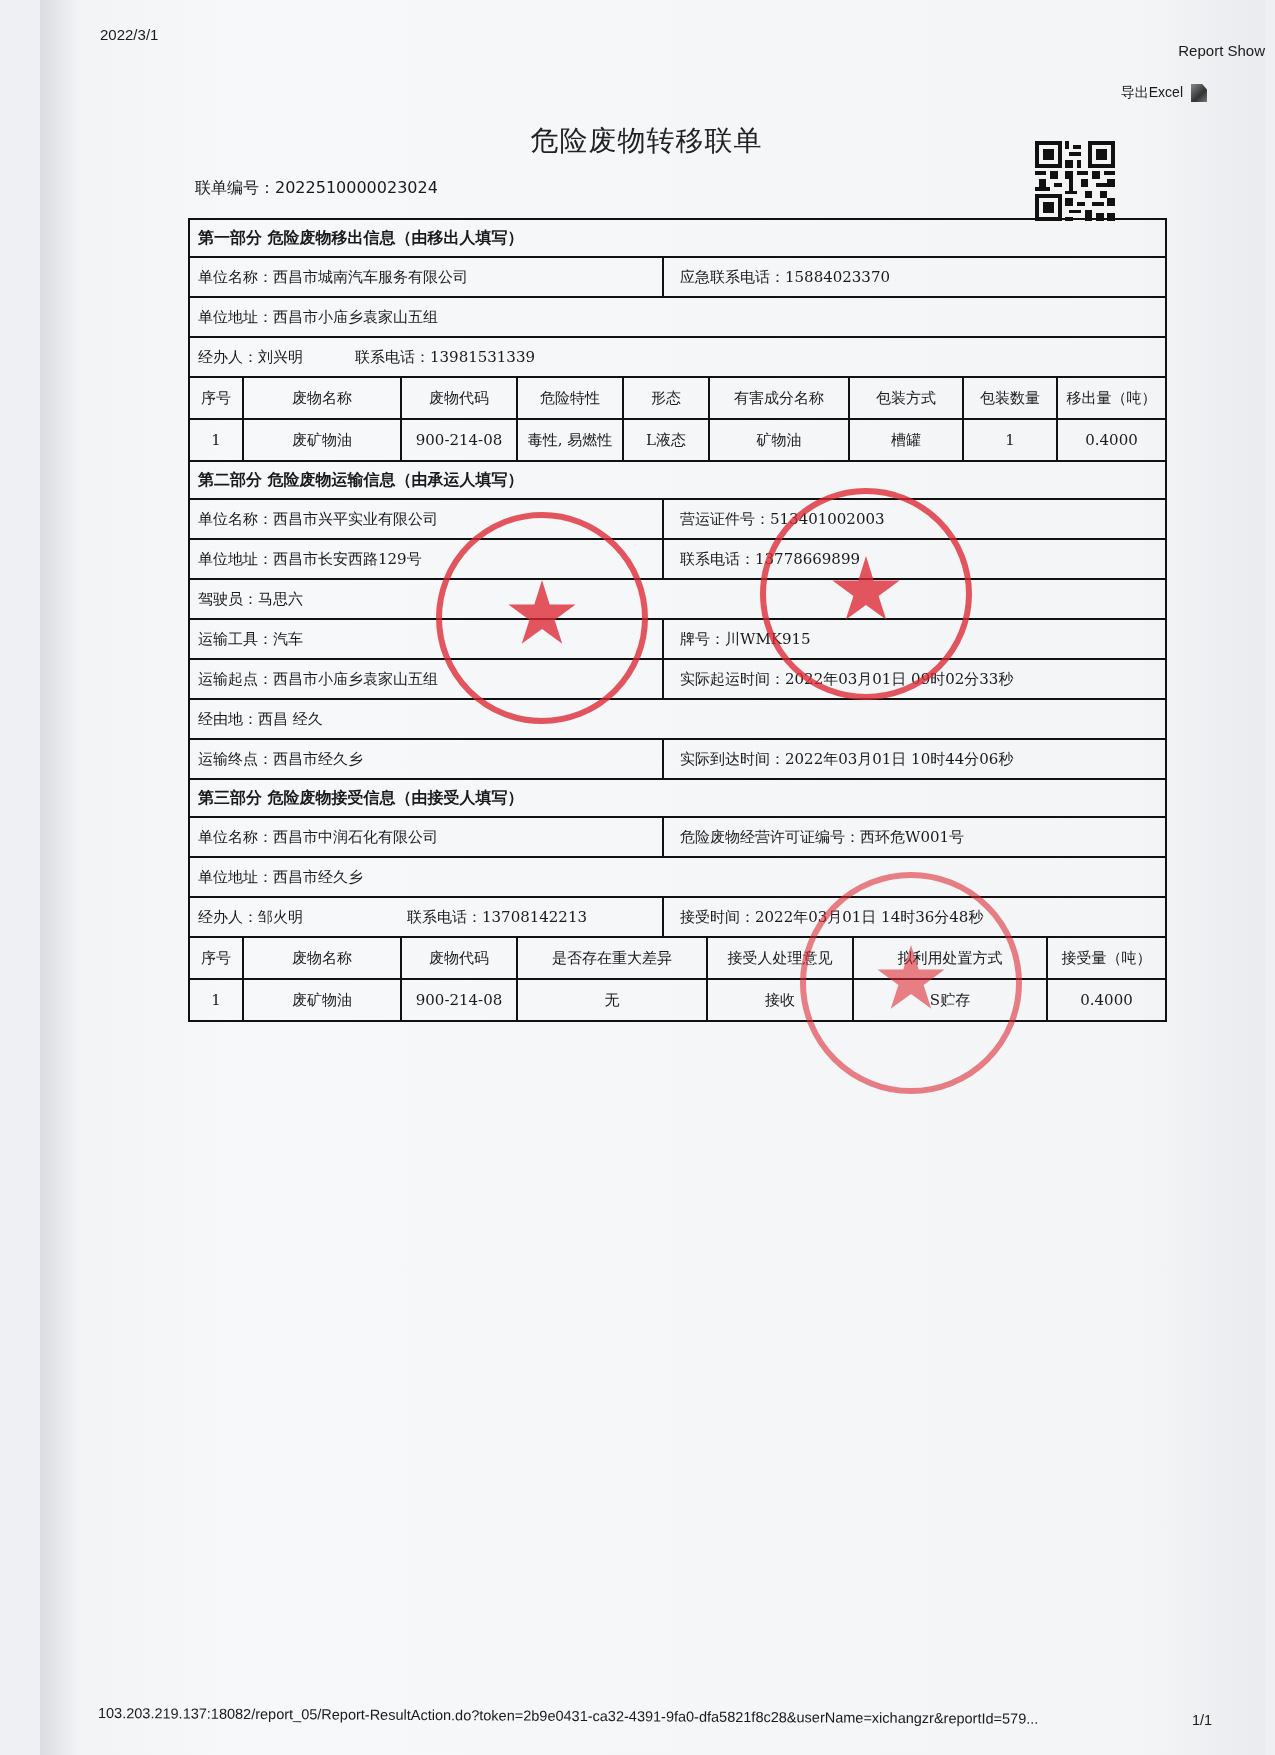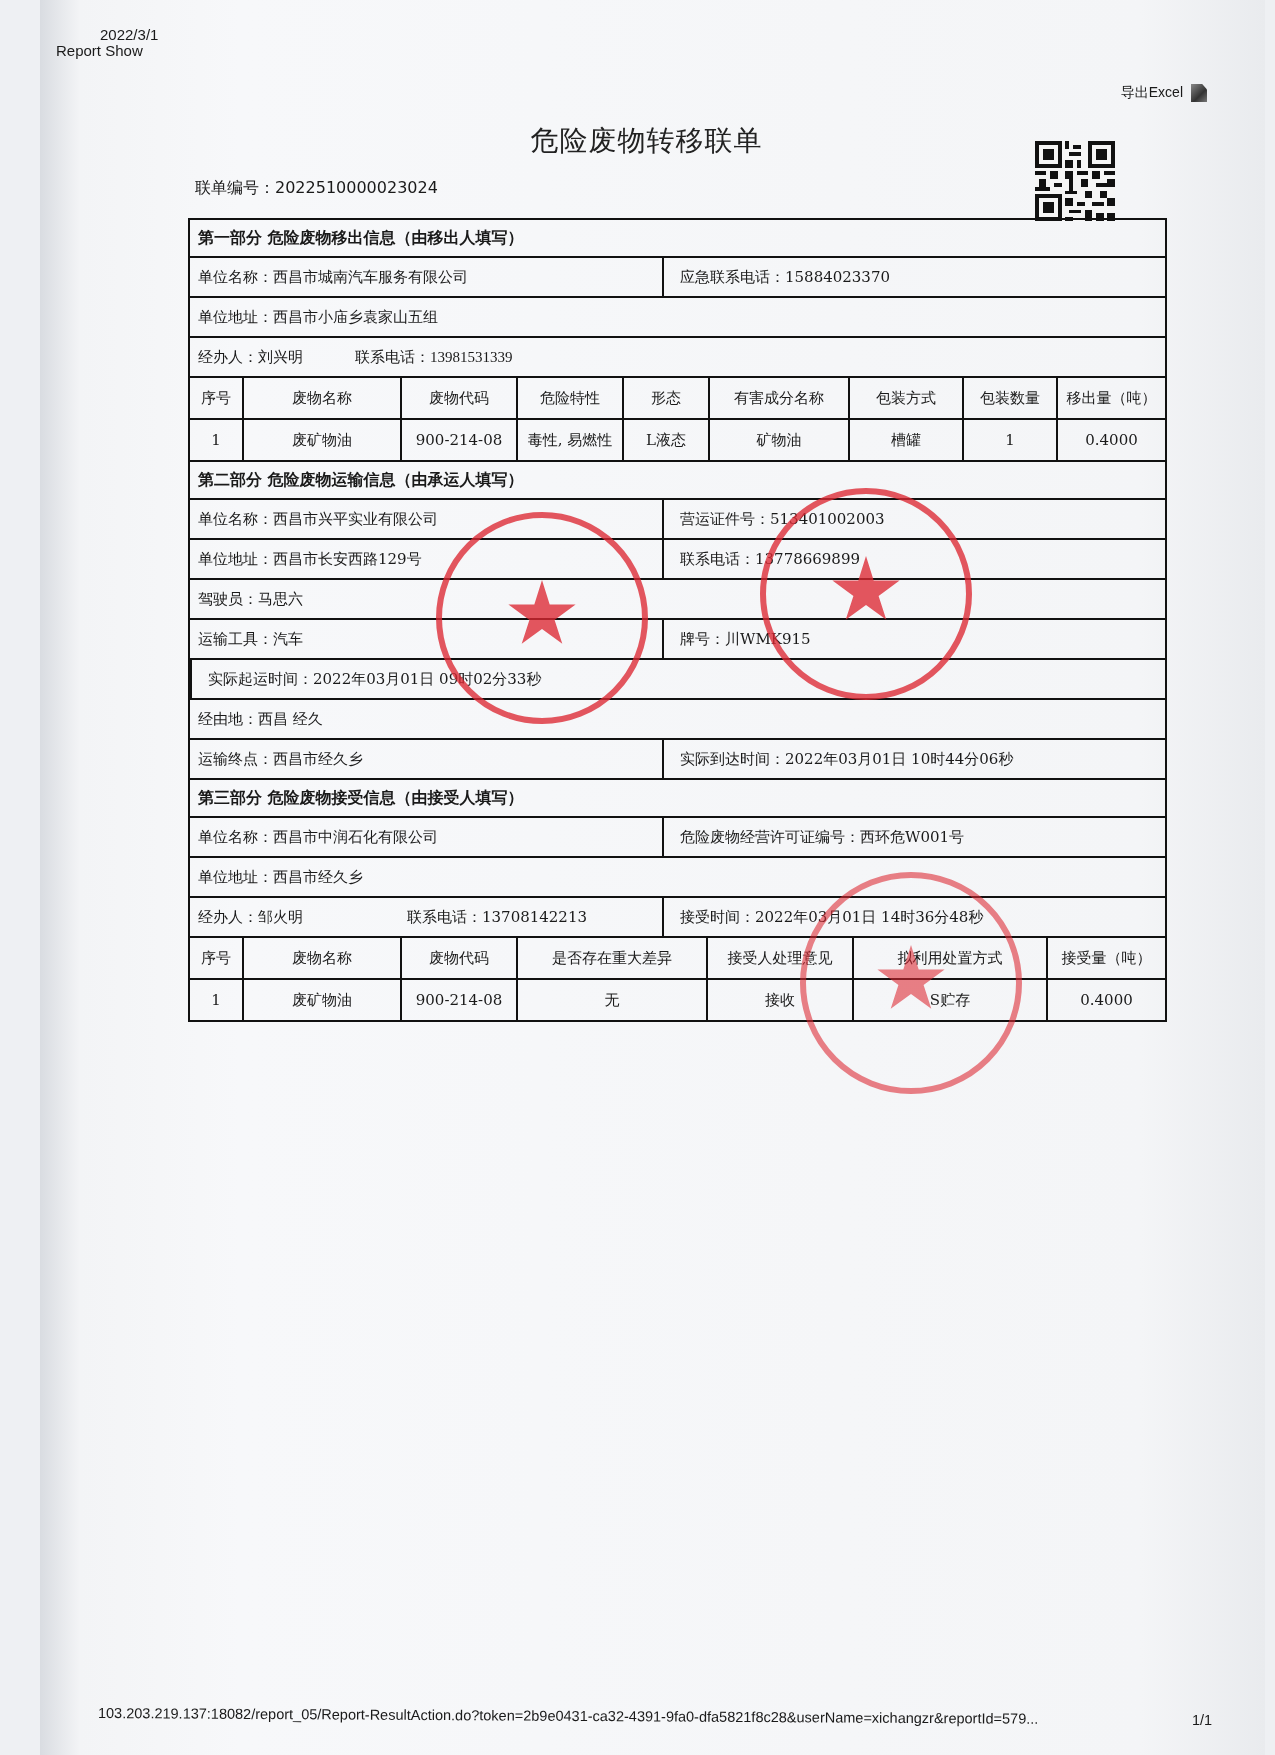--- a/index.html
+++ b/index.html
@@ -7,21 +7,21 @@
     width: 1275px; height: 1755px; position: relative; overflow: hidden;
     background: #eef0f3;
     font-family: "DejaVu Serif", serif;
     color: #1a1a1a;
   }
   .page {
     position: absolute; left: 40px; top: 0; width: 1225px; height: 1755px;
     background: linear-gradient(90deg, #d9dce1 0px, #f3f4f6 40px, #f7f8fa 200px, #f4f5f7 1100px, #e9ebee 1225px);
   }
   .hdr-date { position: absolute; left: 60px; top: 26px; font: 15px "Liberation Sans", sans-serif; }
-  .hdr-title { position: absolute; left: 16px; right: 0; top: 42px; text-align: left; font: 15px "Liberation Sans", sans-serif; }
+  .hdr-title { position: absolute; left: 16px; right: 0; top: 42px; text-align: right; font: 15px "Liberation Sans", sans-serif; }
   .export {
     position: absolute; right: 58px; top: 84px; font: 14px "Liberation Sans", sans-serif;
     display: flex; align-items: center; gap: 8px; cursor: pointer;
   }
   .export .xls {
     width: 16px; height: 18px; background: linear-gradient(135deg,#888 0%,#333 60%,#777 100%);
     clip-path: polygon(0 0, 70% 0, 100% 30%, 100% 100%, 0 100%);
   }
   .doc-title {
     position: absolute; left: 0; right: 12px; top: 122px; text-align: center;
@@ -38,21 +38,21 @@
     border: 2px solid #111; border-collapse: collapse;
     font-size: 15px;
   }
   .row { display: flex; border-bottom: 2px solid #111; min-height: 38px; align-items: stretch; }
   .row:last-child { border-bottom: none; }
   .cell { display: flex; align-items: center; padding: 0 8px; }
   .cell.vl { border-left: 2px solid #111; padding-left: 16px; }
   .sec-h { font-family: "DejaVu Sans", sans-serif; font-weight: bold; font-size: 16px; }
   .tcell { justify-content: center; text-align: center; border-left: 2px solid #111; padding: 0 4px; }
   .tcell:first-child { border-left: none; }
-  .gap { margin-left: 120px; font-family: Liberation Serif, serif; }
+  .gap { margin-left: 120px; }
 
   .stamp {
     position: absolute; border-radius: 50%; border: 6px solid rgba(220,40,50,0.78);
     pointer-events: none;
   }
   .stamp .star {
     position: absolute; left: 50%; top: 50%; width: 70px; height: 70px; margin: -38px 0 0 -35px;
     background: rgba(220,40,50,0.78);
     clip-path: polygon(50% 0%, 61% 35%, 98% 35%, 68% 57%, 79% 91%, 50% 70%, 21% 91%, 32% 57%, 2% 35%, 39% 35%);
   }
@@ -182,20 +182,21 @@
       <div class="cell vl" style="flex:1">联系电话：13778669899</div>
     </div>
     <div class="row">
       <div class="cell" style="width:456px">驾驶员：马思六</div>
     </div>
     <div class="row">
       <div class="cell" style="width:456px">运输工具：汽车</div>
       <div class="cell vl" style="flex:1">牌号：川WMK915</div>
     </div>
     <div class="row">
+      <div class="cell" style="width:456px">运输起点：西昌市小庙乡袁家山五组</div>
       <div class="cell vl" style="flex:1">实际起运时间：2022年03月01日 09时02分33秒</div>
     </div>
     <div class="row">
       <div class="cell">经由地：西昌 经久</div>
     </div>
     <div class="row">
       <div class="cell" style="width:456px">运输终点：西昌市经久乡</div>
       <div class="cell vl" style="flex:1">实际到达时间：2022年03月01日 10时44分06秒</div>
     </div>
 

